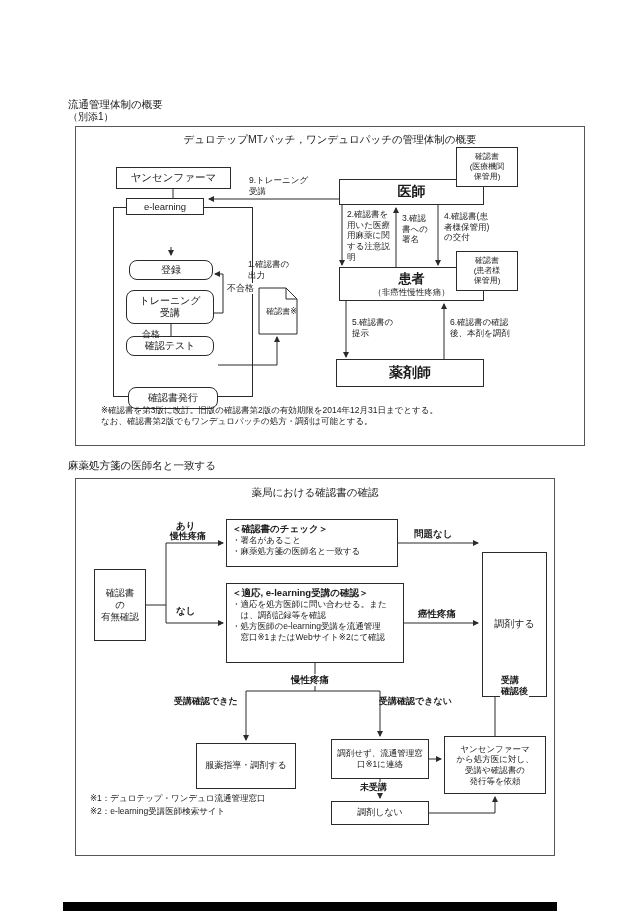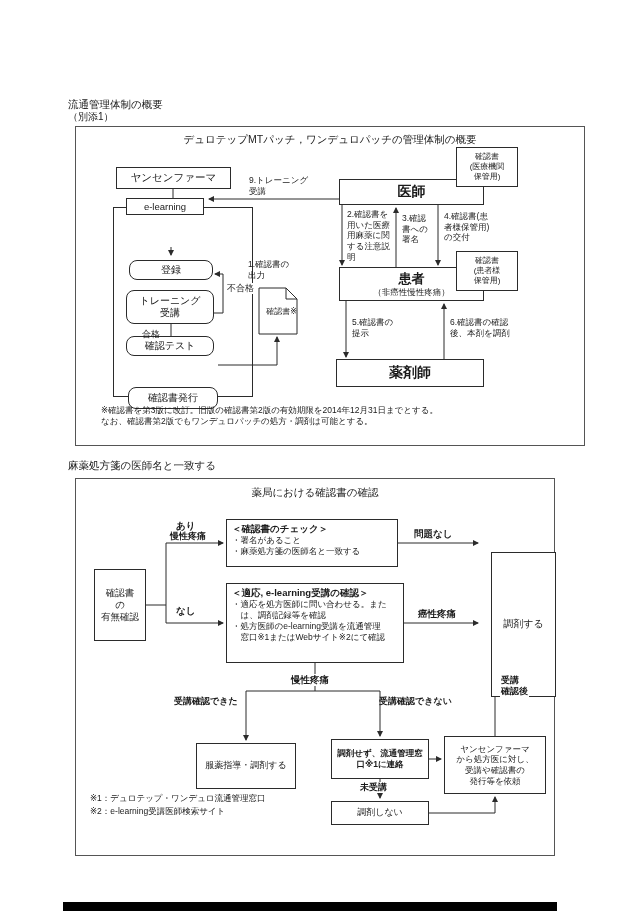--- a/index.html
+++ b/index.html
@@ -162,39 +162,39 @@
   <div class="lbl f95 b" style="left:100px;top:126px;">なし</div>
 
   <div class="blockbox" style="left:150px;top:40px;width:172px;height:48px;">
     <div class="f95 b">＜確認書のチェック＞</div>
     <div class="f85">・署名があること</div>
     <div class="f85">・麻薬処方箋の医師名と一致する</div>
   </div>
 
   <div class="lbl f95 b" style="left:338px;top:49px;">問題なし</div>
 
-  <div class="box f10" style="left:415px;top:40px;width:65px;height:145px;">調剤する</div>
+  <div class="box f10" style="left:406px;top:40px;width:65px;height:145px;">調剤する</div>
 
   <div class="blockbox" style="left:150px;top:104px;width:178px;height:80px;">
     <div class="f95 b">＜適応, e-learning受講の確認＞</div>
     <div class="f85 prewrap">・適応を処方医師に問い合わせる。また
 　は、調剤記録等を確認</div>
     <div class="f85 prewrap">・処方医師のe-learning受講を流通管理
 　窓口※1またはWebサイト※2にて確認</div>
   </div>
 
   <div class="lbl f95 b" style="left:342px;top:129px;">癌性疼痛</div>
 
   <div class="lbl f95 b wbg" style="left:214px;top:195px;">慢性疼痛</div>
   <div class="lbl f9 b" style="left:98px;top:217px;">受講確認できた</div>
   <div class="lbl f9 b" style="left:303px;top:217px;">受講確認できない</div>
 
   <div class="box f9" style="left:120px;top:264px;width:100px;height:46px;">服薬指導・調剤する</div>
 
-  <div class="box f85" style="left:255px;top:260px;width:98px;height:40px;font-weight:bold;">調剤せず、流通管理窓
+  <div class="box f85" style="left:255px;top:260px;width:98px;height:40px;">調剤せず、流通管理窓
 口※1に連絡</div>
 
   <div class="lbl f9 b wbg" style="left:283px;top:303px;">未受講</div>
 
   <div class="box f9" style="left:255px;top:322px;width:98px;height:24px;">調剤しない</div>
 
   <div class="box f85" style="left:368px;top:257px;width:102px;height:58px;">ヤンセンファーマ
 から処方医に対し、
 受講や確認書の
 発行等を依頼</div>

